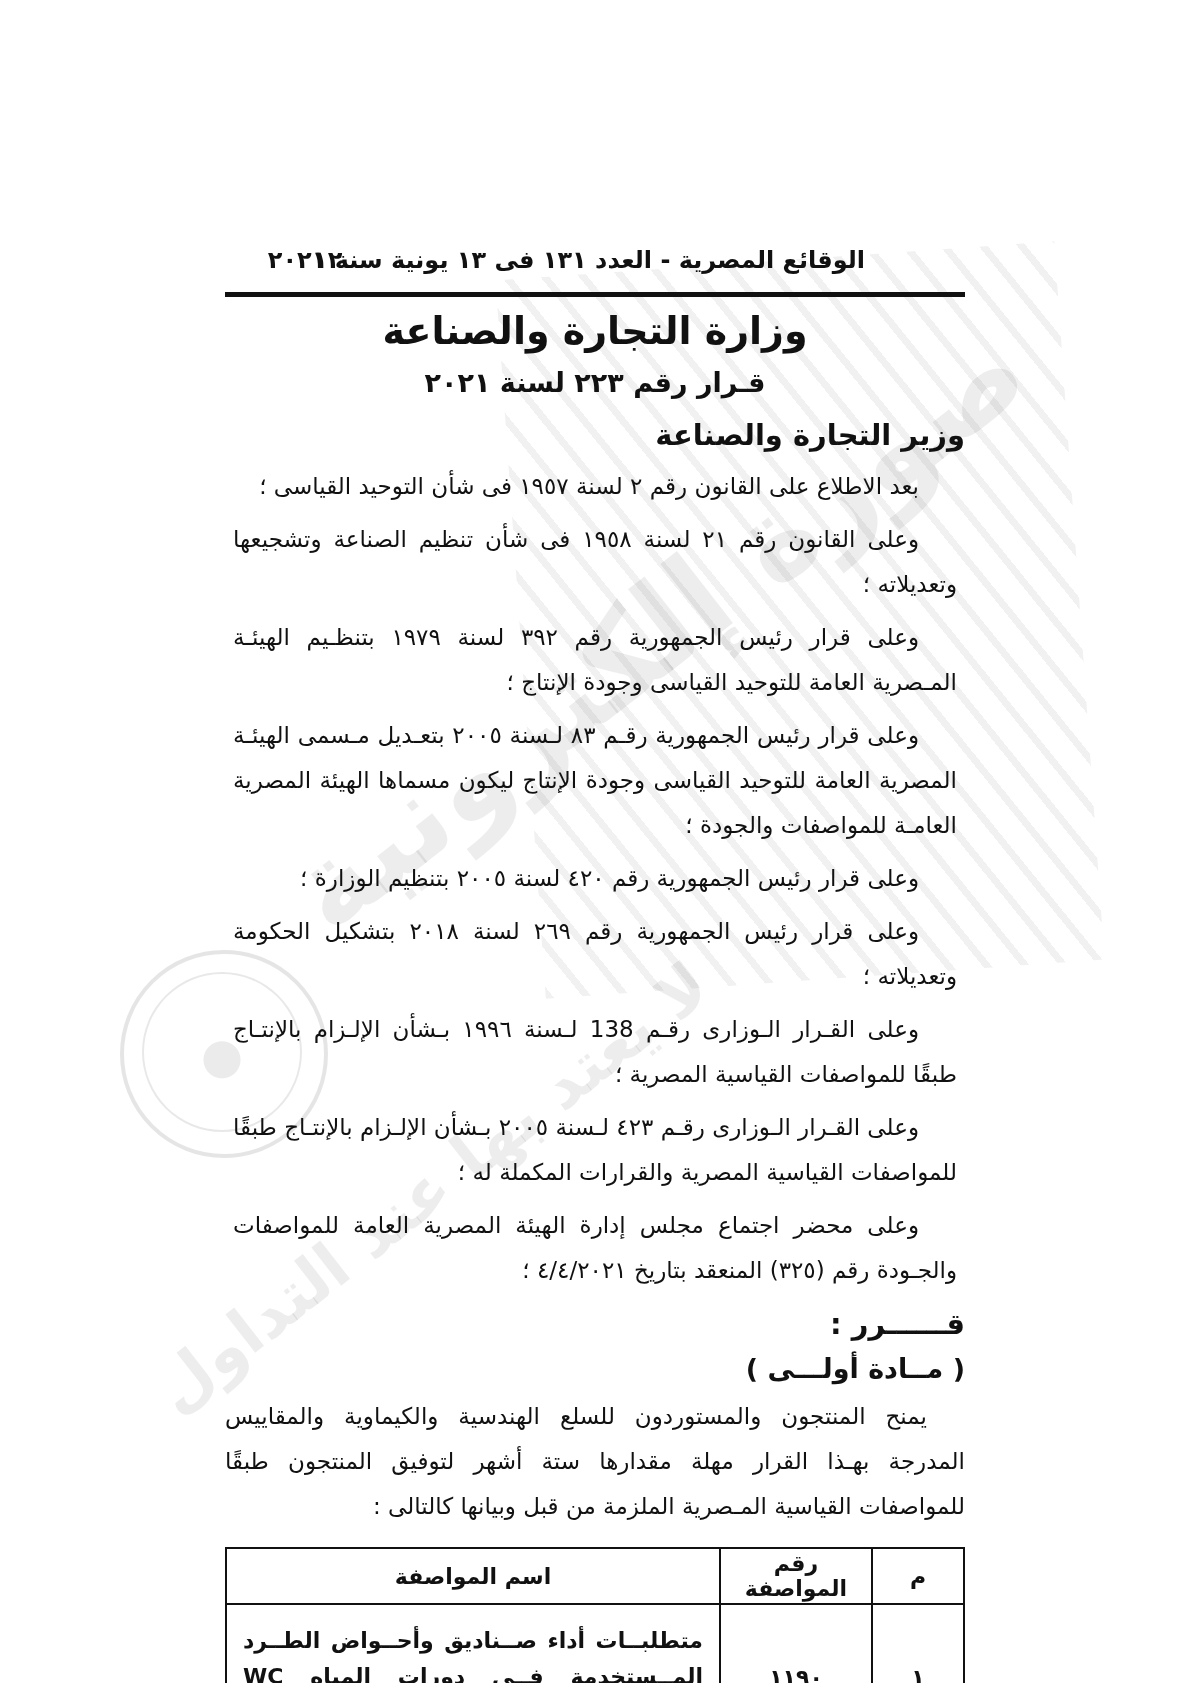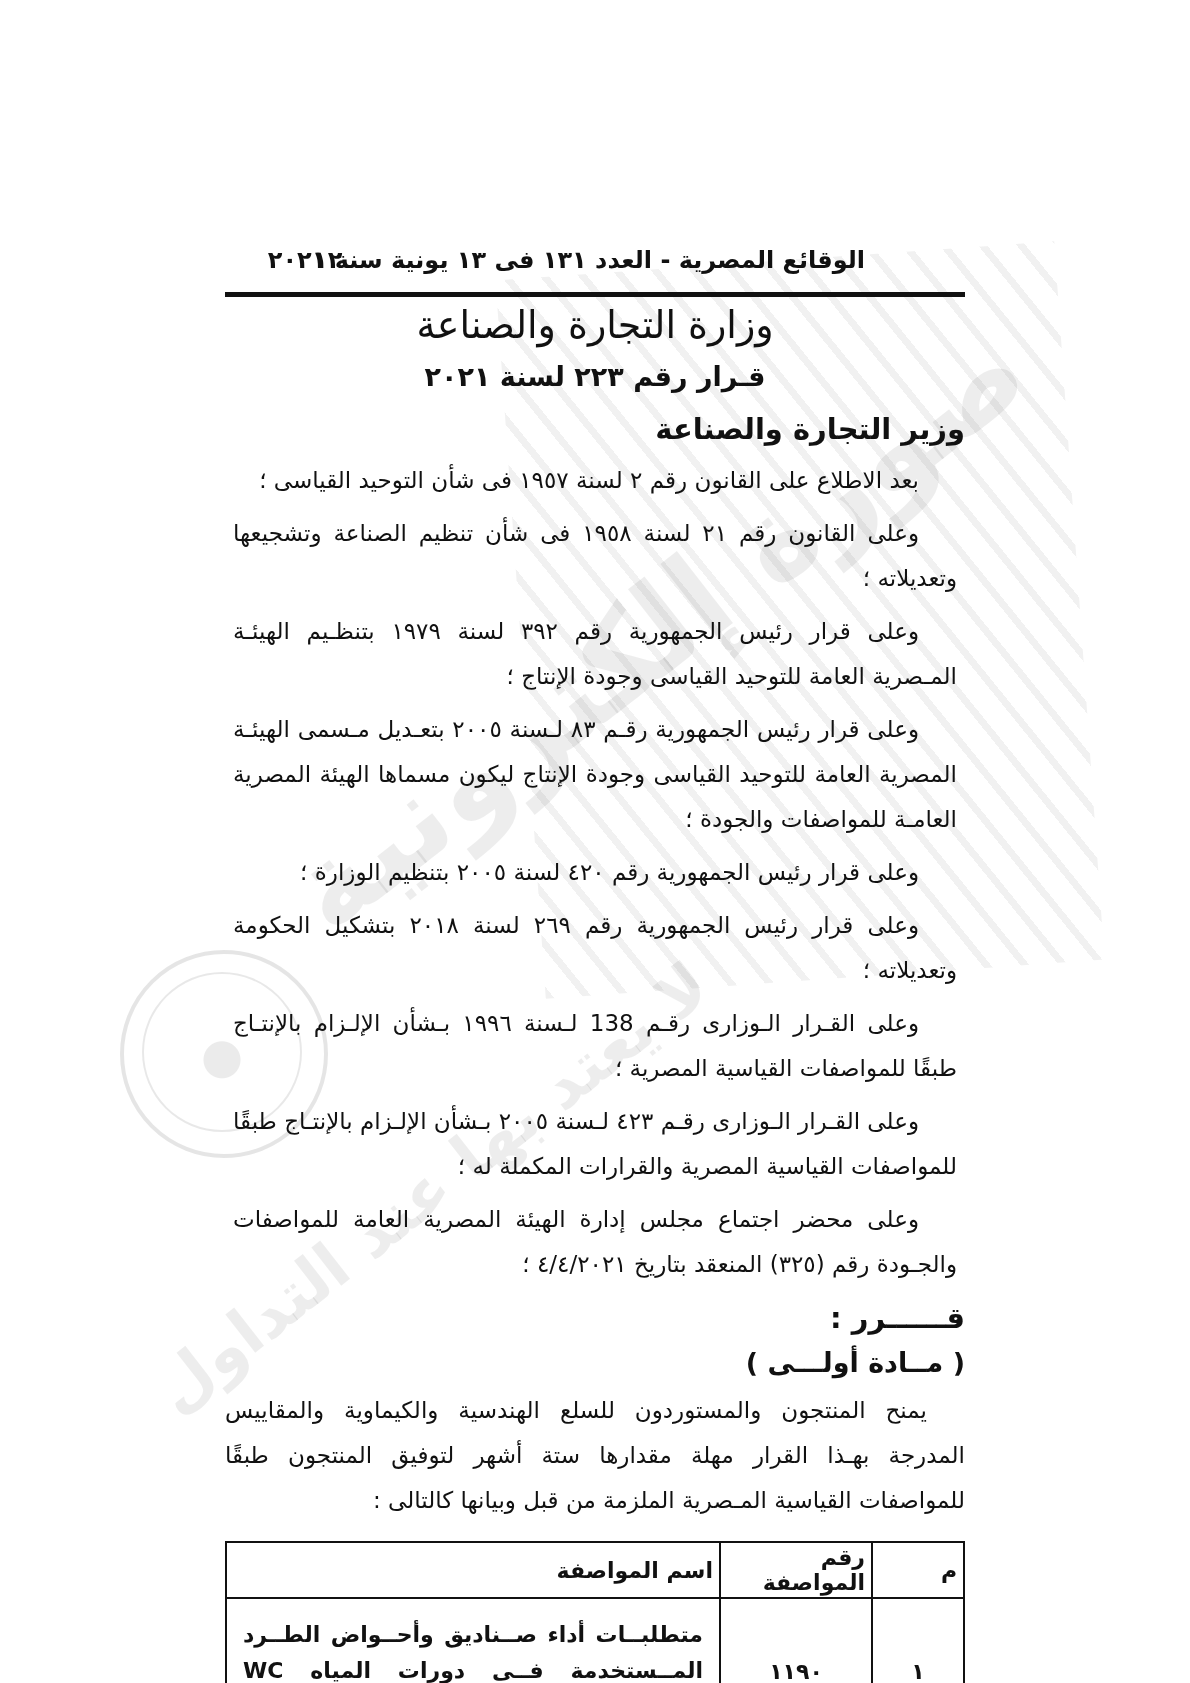--- a/index.html
+++ b/index.html
@@ -63,22 +63,22 @@
     position:absolute;right:100px;left:170px;
     white-space:nowrap;
   }
   .running-head .pageno{
     position:absolute;left:88px;top:0;
     font-size:24px;font-weight:700;
   }
   .head-rule{height:5px;background:#111;margin-top:6px;}
   .ministry-title{
     text-align:center;
-    font-size:38px;font-weight:400;
-    margin-top:6px;
+    font-size:38px;font-weight:700;
+    margin-top:12px;
   }
   .decree-no{
     text-align:center;
     font-size:27px;font-weight:800;
     margin-top:14px;
   }
   .issuer{
     font-size:29px;font-weight:800;
     margin-top:20px;
     text-align:right;
@@ -112,21 +112,21 @@
     width:100%;
     border-collapse:collapse;
     margin-top:18px;
   }
   table.spec th, table.spec td{
     border:2.5px solid #111;
   }
   table.spec th{
     font-size:22px;font-weight:800;
     height:44px;
-    text-align:right;
+    text-align:center;
     padding:2px 6px;
   }
   table.spec td{
     font-size:22px;font-weight:700;
     padding:18px 16px;
     vertical-align:middle;
   }
   td.c-index{width:58px;text-align:center;}
   td.c-specno{width:118px;text-align:center;}
   th.c-index{width:58px;}

